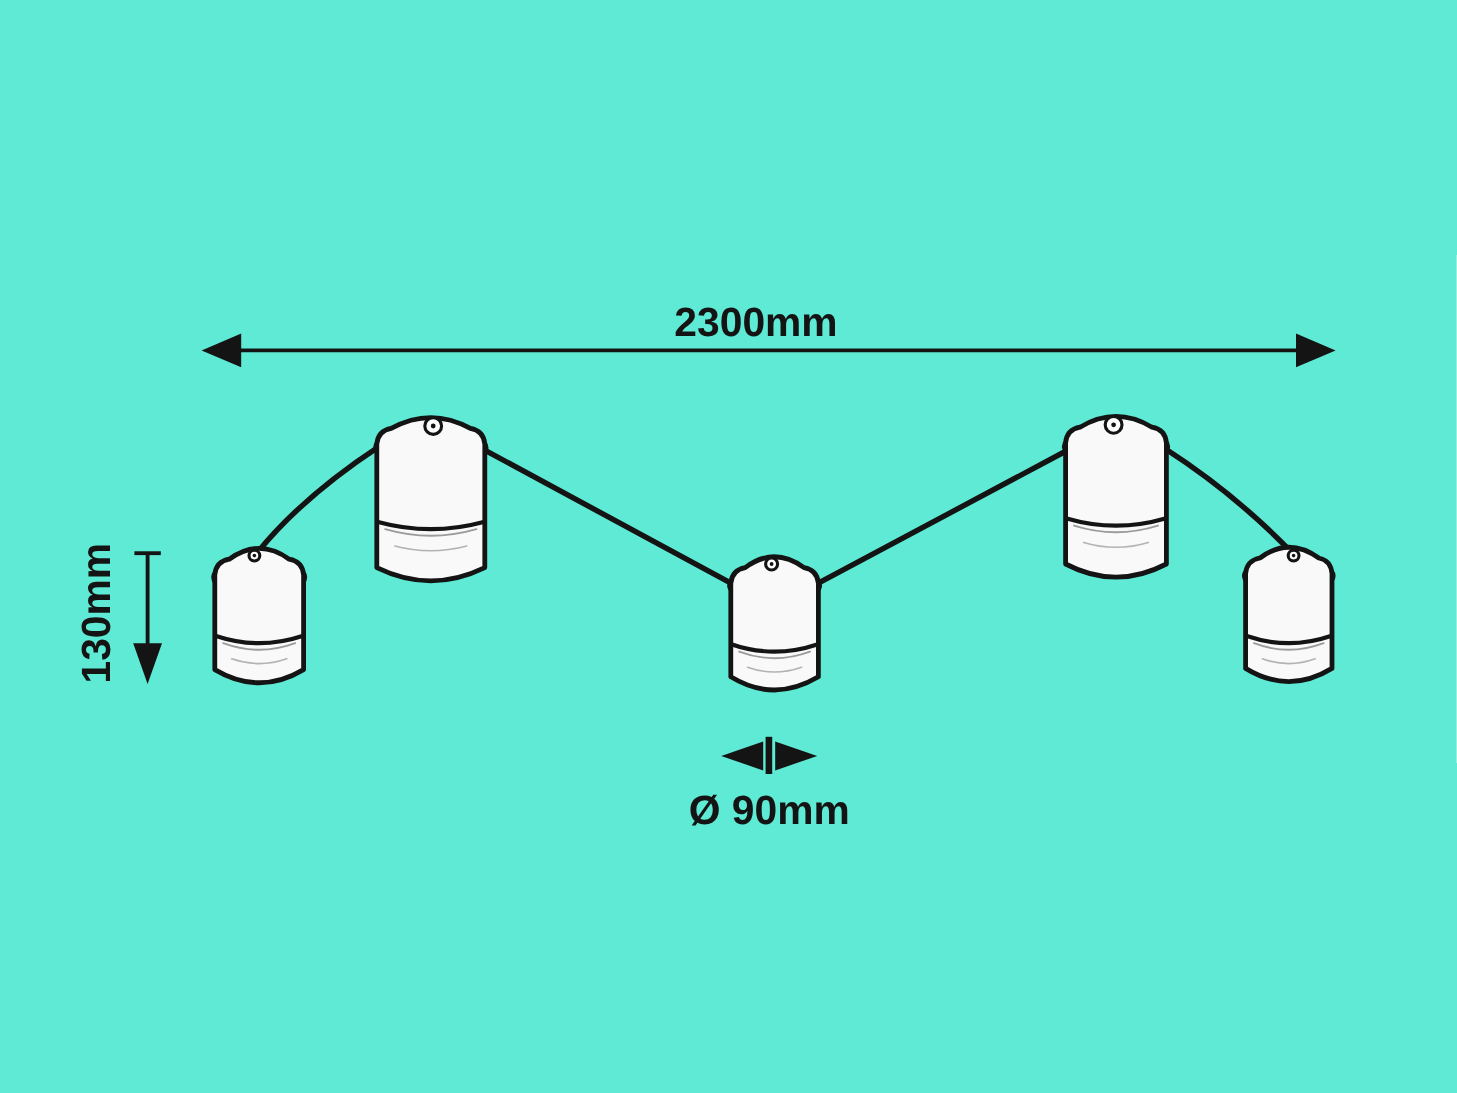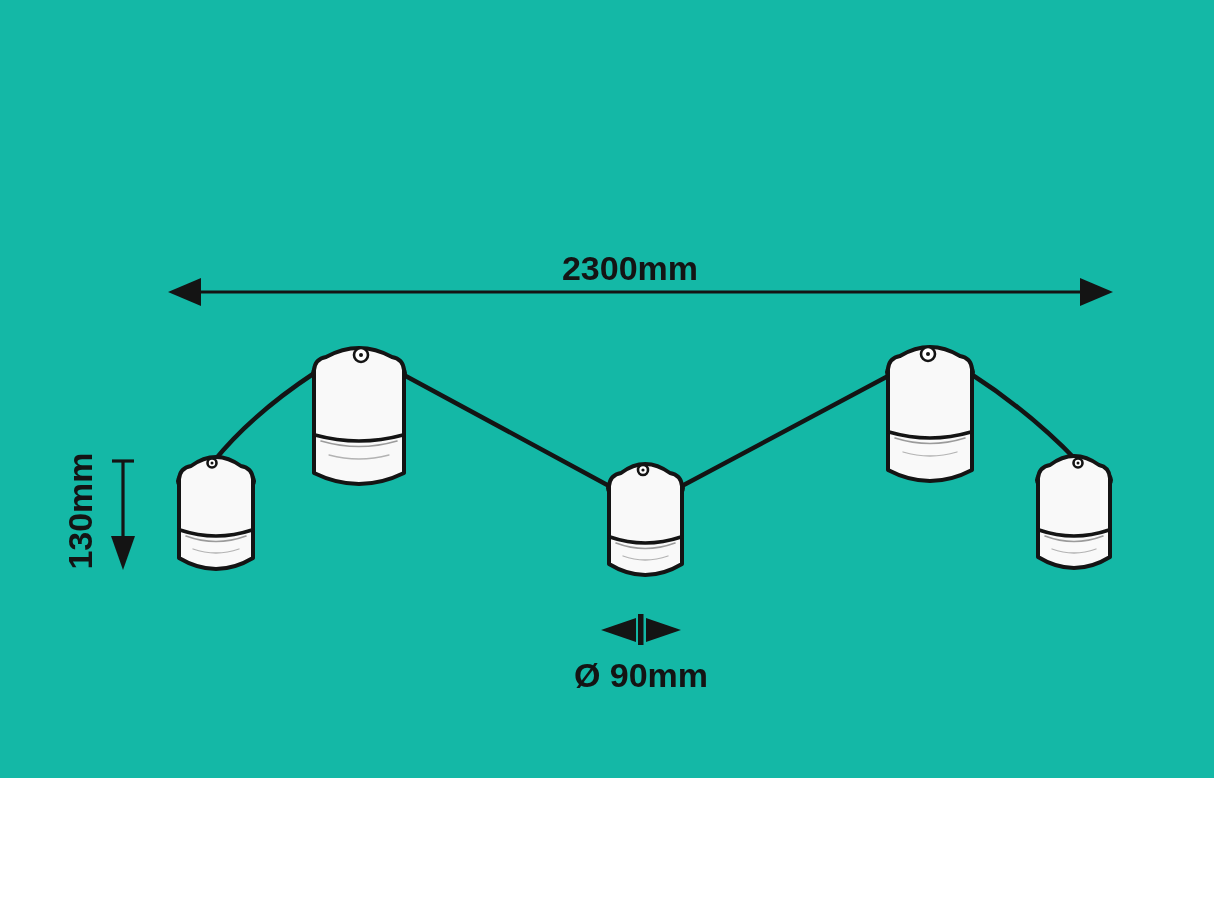--- a/index.html
+++ b/index.html
@@ -3,22 +3,22 @@
 <meta charset="utf-8">
 <style>
   html, body {
     margin: 0;
     padding: 0;
     background: #ffffff;
   }
   .canvas {
     position: relative;
     width: 1214px;
-    height: 778px;
-    background: #14b8a6;
+    height: 911px;
+    background: #5eead4;
     overflow: hidden;
     font-family: "Liberation Sans", sans-serif;
   }
   svg { display: block; }
 
   .outline {
     fill: #f9f9f9;
     stroke: #141414;
     stroke-width: 4;
     stroke-linejoin: round;

